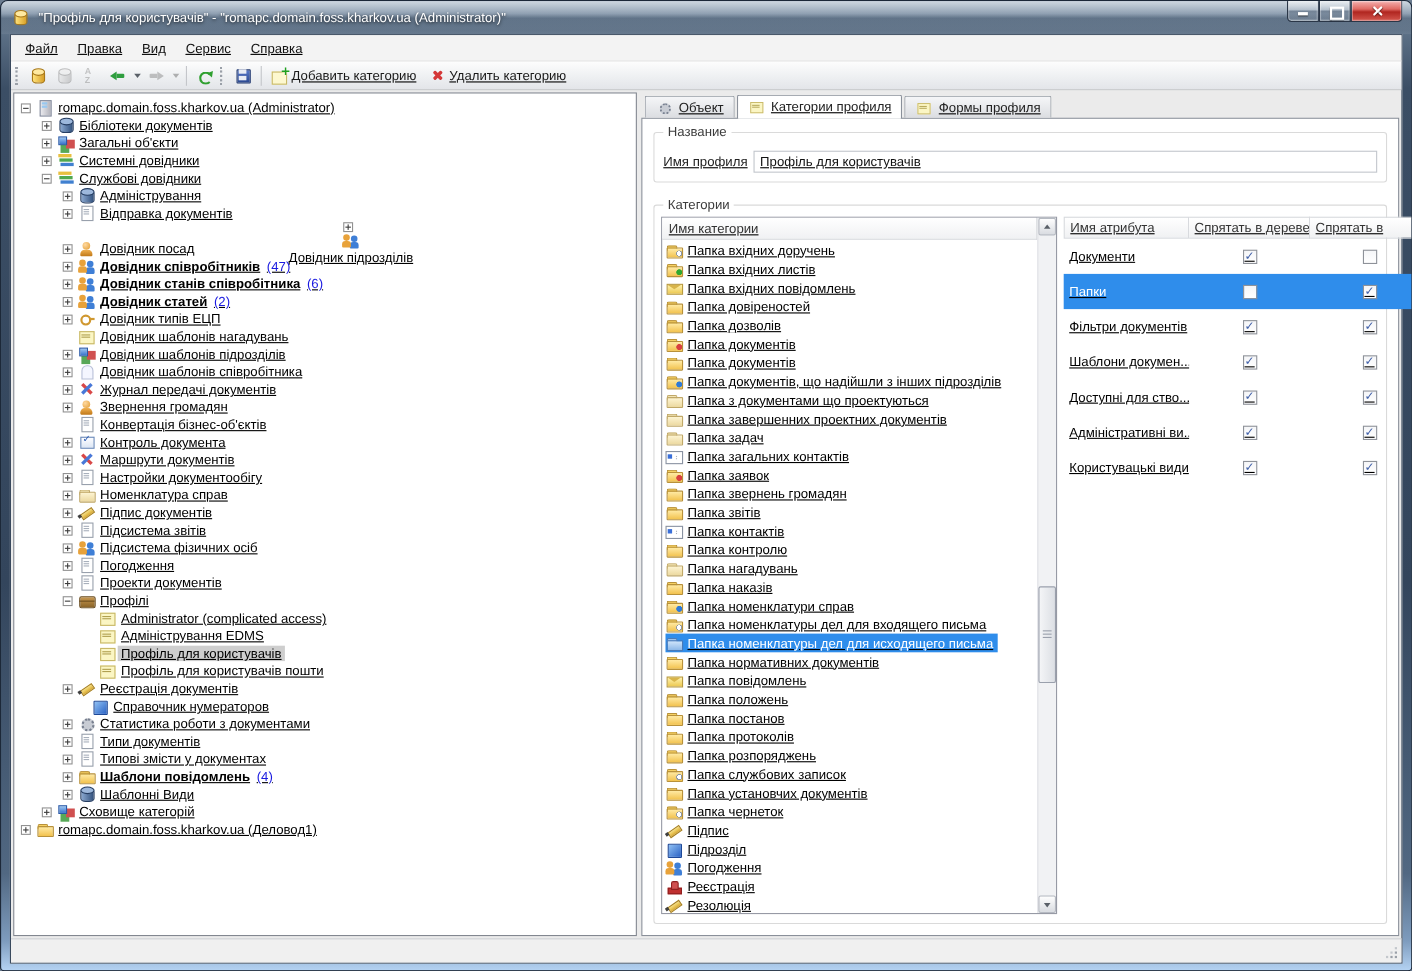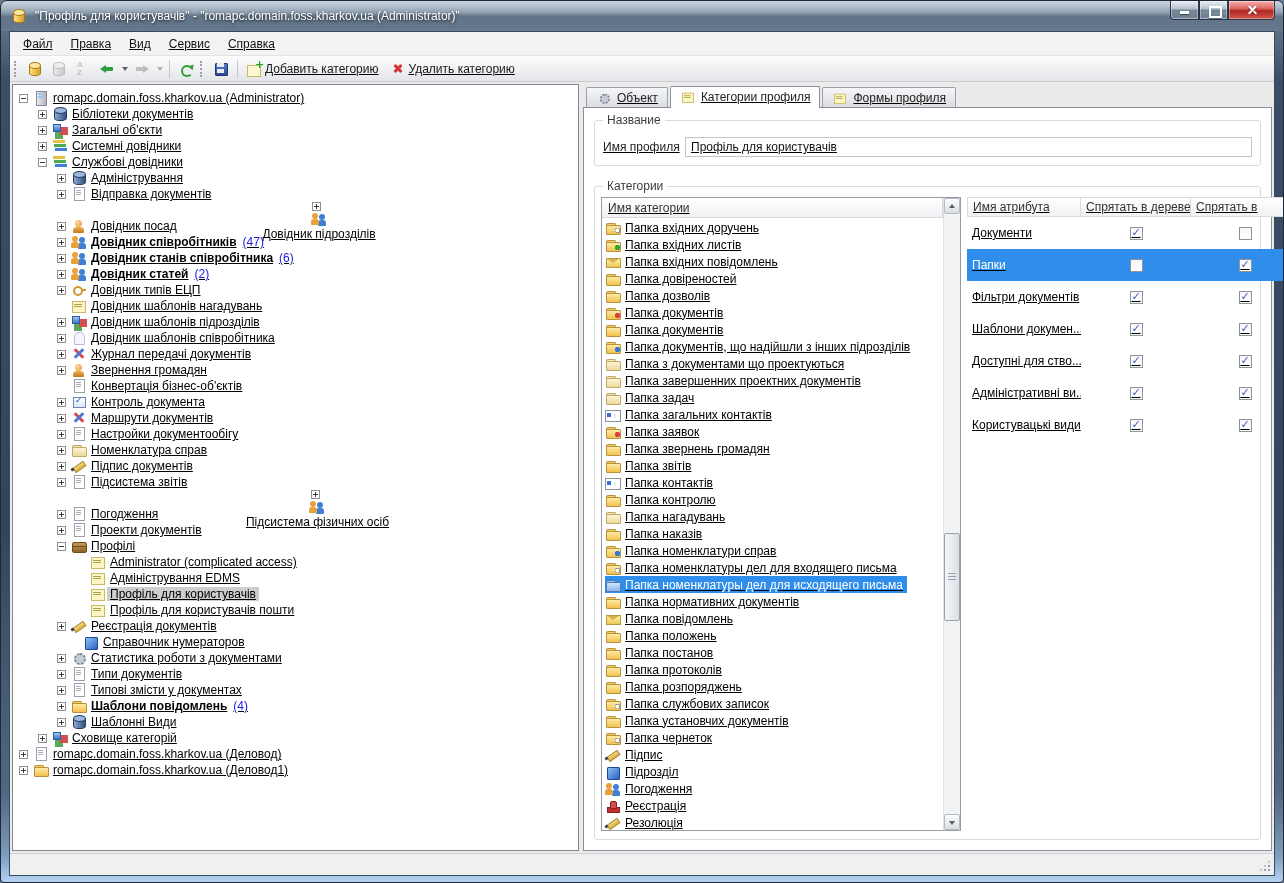--- a/index.html
+++ b/index.html
@@ -354,21 +354,21 @@
           <div class="trow" style="padding-left: 44px;">
             <span class="exp plus"></span>
             <span class="icn i-pen"></span>
             <span class="tlabel">Підпис документів</span>
           </div>
           <div class="trow" style="padding-left: 44px;">
             <span class="exp plus"></span>
             <span class="icn i-page"></span>
             <span class="tlabel">Підсистема звітів</span>
           </div>
-          <div class="trow" style="padding-left: 44px; flex-direction: column;">
+          <div class="trow" style="padding-left: 44px;">
             <span class="exp plus"></span>
             <span class="icn i-people"></span>
             <span class="tlabel">Підсистема фізичних осіб</span>
           </div>
           <div class="trow" style="padding-left: 44px;">
             <span class="exp plus"></span>
             <span class="icn i-page"></span>
             <span class="tlabel">Погодження</span>
           </div>
           <div class="trow" style="padding-left: 44px;">
@@ -434,25 +434,20 @@
           </div>
           <div class="trow" style="padding-left: 44px;">
             <span class="exp plus"></span>
             <span class="icn i-database"></span>
             <span class="tlabel">Шаблонні Види</span>
           </div>
           <div class="trow" style="padding-left: 25px;">
             <span class="exp plus"></span>
             <span class="icn i-cubes"></span>
             <span class="tlabel">Сховище категорій</span>
-          </div>
-          <div class="trow" style="padding-left: 6px;">
-            <span class="exp plus"></span>
-            <span class="icn i-page"></span>
-            <span class="tlabel">romapc.domain.foss.kharkov.ua (Деловод)</span>
           </div>
           <div class="trow" style="padding-left: 6px;">
             <span class="exp plus"></span>
             <span class="icn i-folder"></span>
             <span class="tlabel">romapc.domain.foss.kharkov.ua (Деловод1)</span>
           </div>
         </div>
       <div class="splitter"></div>
 
       <div class="right-panel">

